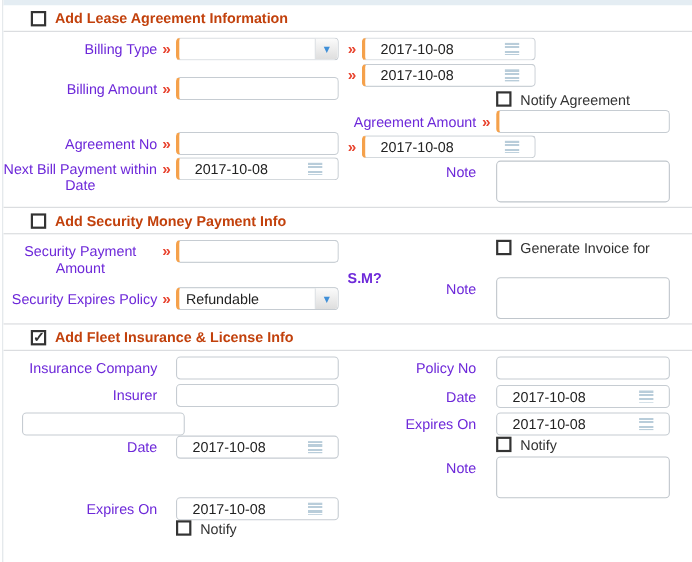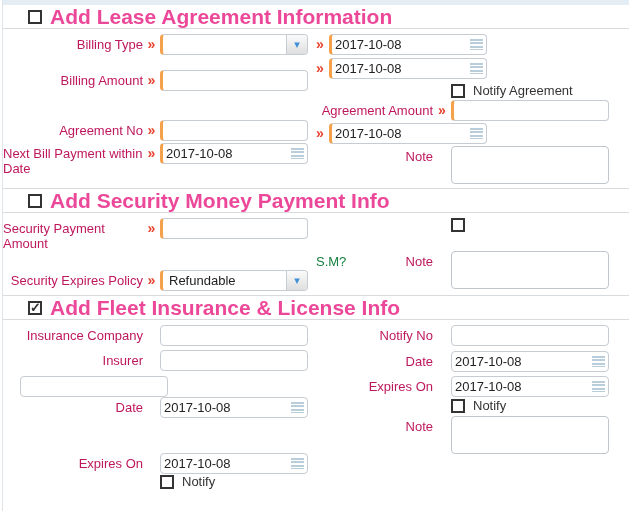--- a/index.html
+++ b/index.html
@@ -22,21 +22,21 @@
 
   
   .sec-head {
     display: flex; align-items: center;
     padding: 3px 0 3px 25px;
     border-bottom: 1px solid #d8dadd;
     background: #fff;
   }
   .sec-head.bordered-top { border-top: 1px solid #d8dadd; }
   .sec-title {
-    color: #ec4899; font-weight: bold; font-size: 21px;
+    color: #c2410c; font-weight: bold; font-size: 13px;
     margin-left: 8px; line-height: 17px;
   }
 
   
   .cb {
     width: 14px; height: 14px; flex: none;
     border: 2px solid #333; background: #fff;
     position: relative; display: inline-block;
   }
   .cb.checked::after {
@@ -46,69 +46,69 @@
   }
 
   .sec-body { display: flex; padding: 5px 0 4px 0; }
   .col-l { width: 308px; flex: none; }
   .col-r { flex: 1; }
 
   .frow { display: flex; align-items: flex-start; }
 
   .lbl { width: 140px; flex: none; display: flex; justify-content: flex-end; padding-top: 3px; }
   .col-r .lbl { width: 122px; }
-  .lbl > span { display: inline-block; text-align: left; line-height: 15px; color: #be185d; }
+  .lbl > span { display: inline-block; text-align: center; line-height: 15px; color: #6d28d9; }
 
   .req {
     width: 17px; flex: none; text-align: center;
     color: #e8432e; font-weight: bold; font-size: 14px; line-height: 21px;
   }
   .col-r .req { width: 18px; }
 
   .ctl-txt, .datebox, .selbox {
     width: 148px; height: 21px;
     border: 1px solid #c6ccd2; border-radius: 4px;
     background: #fff; font-size: 13px; color: #222;
     font-family: "Liberation Sans", sans-serif;
   }
   .col-r .ctl-txt, .col-r .datebox, .col-r .selbox { width: 158px; }
   .ctl-txt { padding: 0 6px; outline: none; }
   .rq { border-left: 3px solid #f5a14b; }
 
-  .datebox { display: flex; align-items: center; justify-content: space-between; padding: 0 3px; }
+  .datebox { display: flex; align-items: center; justify-content: space-between; padding: 0 14px; }
   .cal-icon {
     width: 13px; height: 11px; flex: none; margin-left: 4px;
     background: linear-gradient(to bottom,
       #b9cdda 0 2px, #ffffff 2px 3px, #b9cdda 3px 5px, #ffffff 5px 7px,
       #b9cdda 7px 9px, #ffffff 9px 10px, #b9cdda 10px 11px);
   }
 
   .selbox { display: flex; align-items: center; justify-content: space-between; padding-left: 6px; overflow: hidden; }
   .caret-box {
     width: 21px; align-self: stretch; flex: none;
     border-left: 1px solid #c6ccd2;
     background: linear-gradient(#fbfbfb, #dedede);
     border-radius: 0 3px 3px 0;
     display: flex; align-items: center; justify-content: center;
     color: #3f8fd8; font-size: 11px;
   }
 
-  .cb-row { display: flex; align-items: flex-end; }
+  .cb-row { display: flex; align-items: flex-start; }
   .cb-row .cb-label { margin-left: 8px; color: #333; line-height: 15px; }
   .ind-l { margin-left: 157px; }
   .ind-r { margin-left: 140px; }
 
   .note-ta {
     width: 158px; height: 38px;
     border: 1px solid #c0c6cc; border-radius: 4px;
     resize: none; outline: none;
     font-family: "Liberation Sans", sans-serif; font-size: 13px;
   }
 
-  .suffix { margin-left: 8px; margin-top: 36px; color: #15803d; }
+  .suffix { margin-left: 8px; margin-top: 27px; color: #6d28d9; font-weight: bold; }
 
   
   .mb0{margin-bottom:0} .mb1{margin-bottom:1px} .mb2{margin-bottom:2px}
   .mb3{margin-bottom:3px} .mb4{margin-bottom:4px} .mb5{margin-bottom:5px}
   .mb15{margin-bottom:15px} .mb19{margin-bottom:19px}
   .mb33{margin-bottom:29px} .mb35{margin-bottom:35px}
 </style>
 </head>
 <body>
 
@@ -223,20 +223,21 @@
         <div class="selbox rq">
           <span>Refundable</span>
           <span class="caret-box">▾</span>
         </div>
       </div>
     </div>
     <div class="col-r">
       <div class="frow mb19">
         <div class="cb-row ind-r">
           <span class="cb"></span>
+          <span class="cb-label">Generate Invoice for</span>
         </div>
       </div>
       <div class="frow mb0">
         <span class="lbl">
             <span>Note</span>
           </span>
         <span class="req"></span>
         <textarea class="note-ta" style=""></textarea>
       </div>
     </div>
@@ -289,21 +290,21 @@
       <div class="frow mb0">
         <div class="cb-row ind-l">
           <span class="cb"></span>
           <span class="cb-label">Notify</span>
         </div>
       </div>
     </div>
     <div class="col-r">
       <div class="frow mb5">
         <span class="lbl">
-            <span>Notify No</span>
+            <span>Policy No</span>
           </span>
         <span class="req"></span>
         <input class="ctl-txt" value="" style="">
       </div>
       <div class="frow mb4">
         <span class="lbl">
             <span>Date</span>
           </span>
         <span class="req"></span>
         <div class="datebox">

